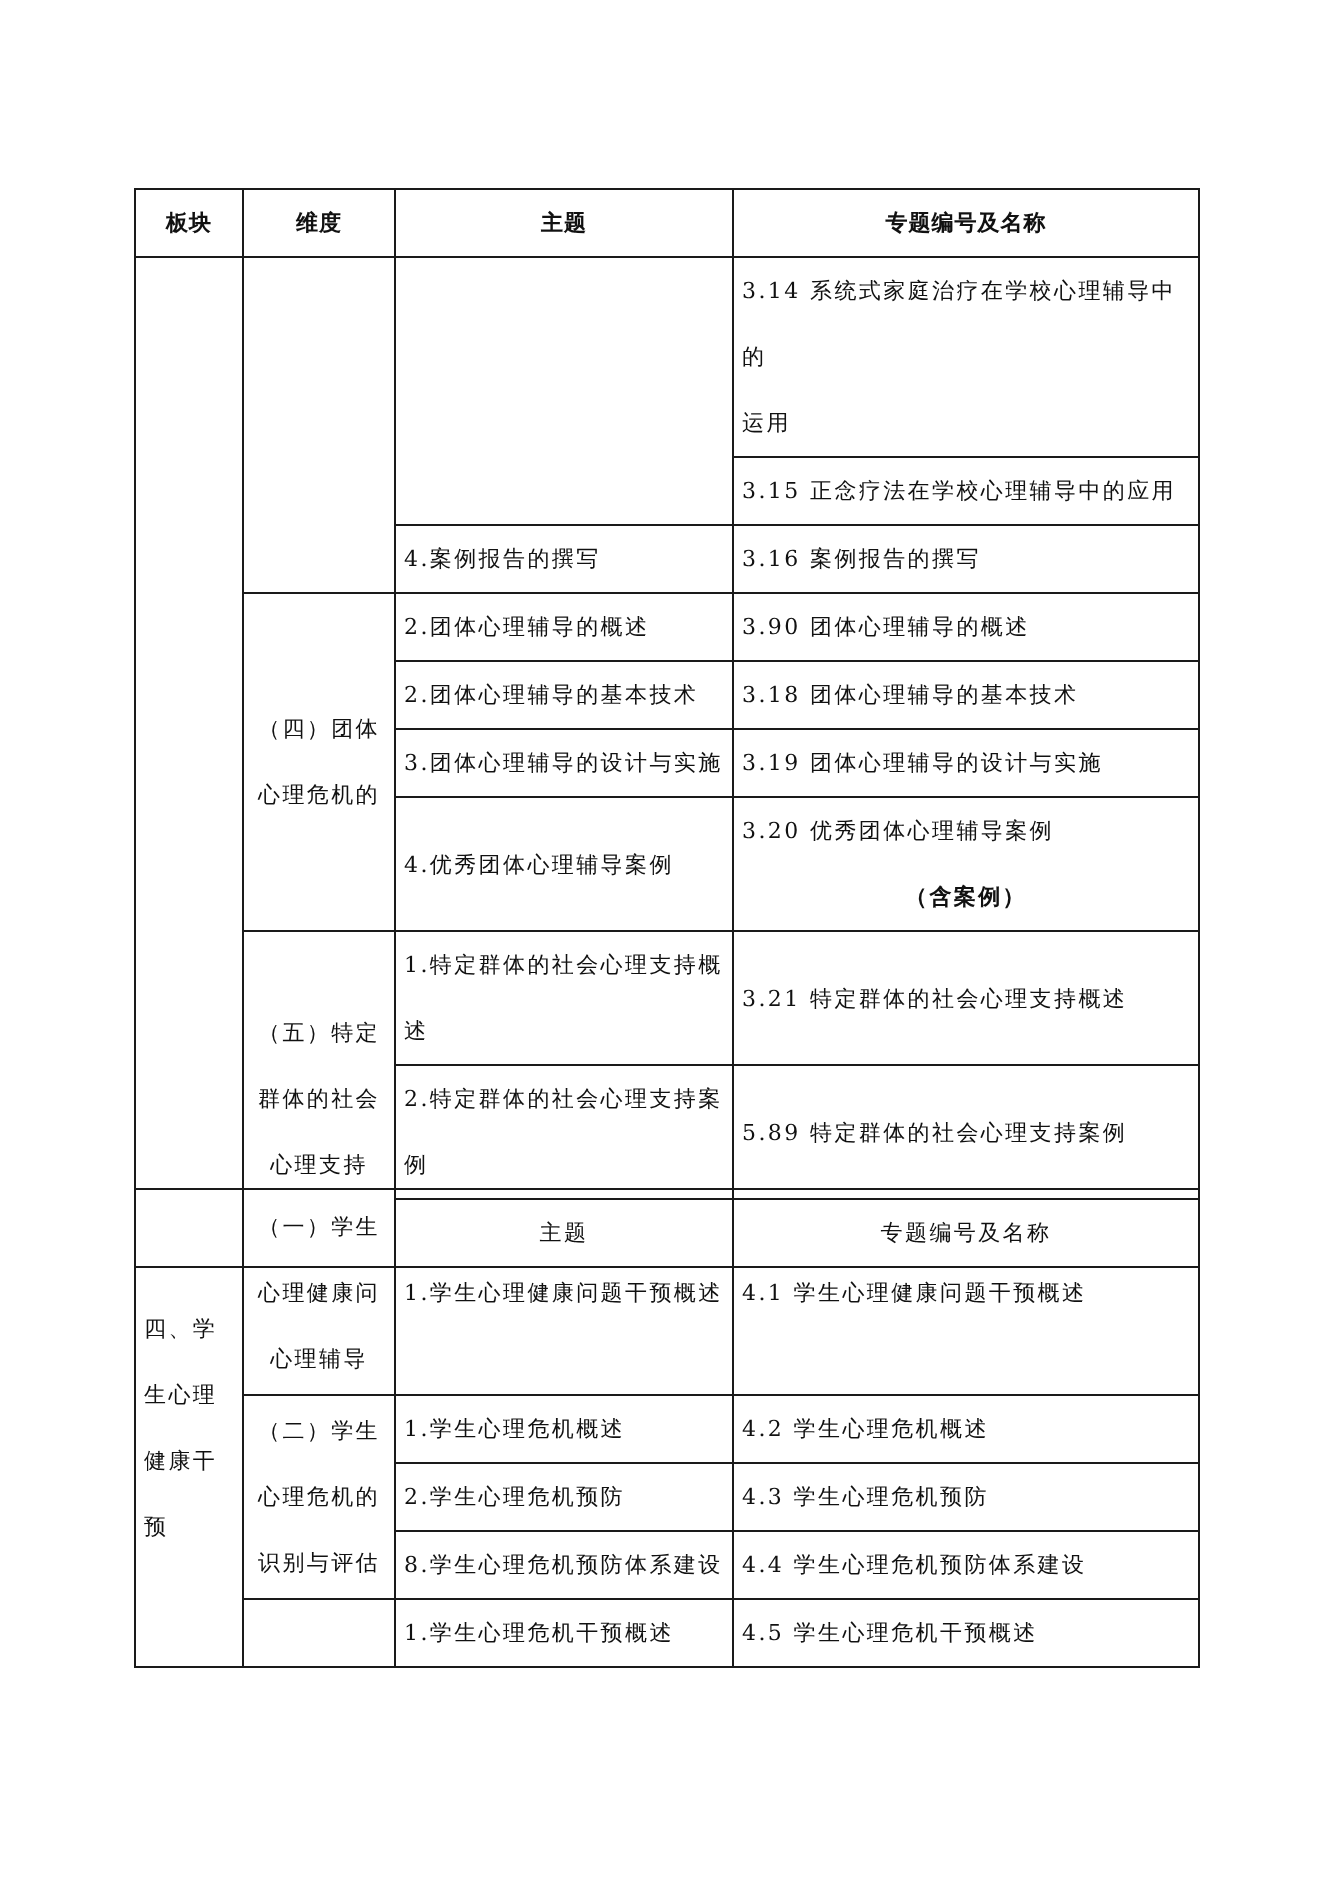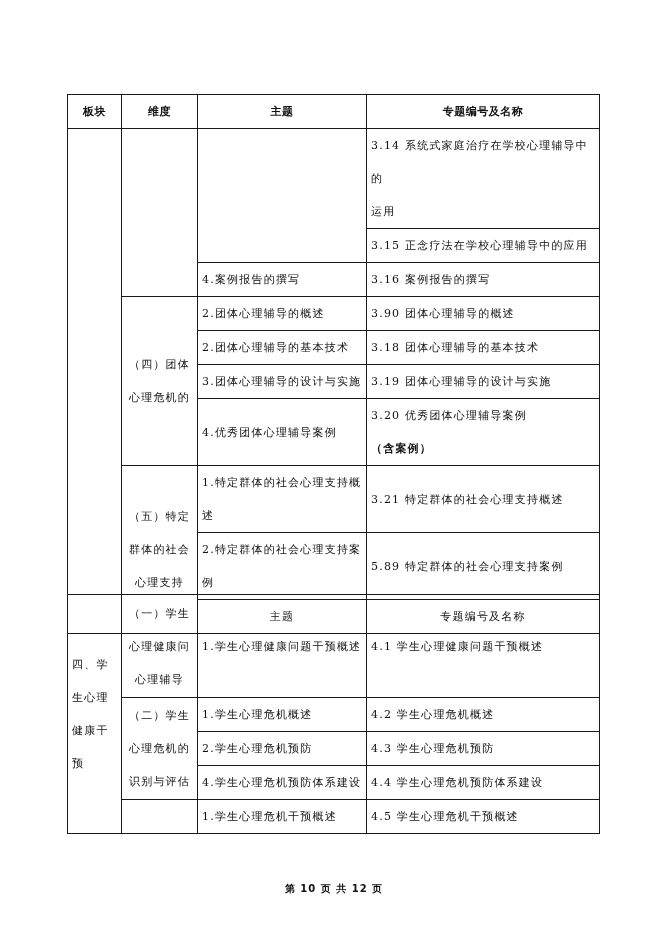--- a/index.html
+++ b/index.html
@@ -16,21 +16,21 @@
     font-weight: normal; line-height: 33px;
   }
   table.syllabus th { font-weight: bold; text-align: center; letter-spacing: 0.5px; font-size: 11px; }
   .c-block { width: 54px; }
   .c-dim { width: 76px; }
   .c-topic { width: 169px; }
   .c-special { width: 233px; }
   td.dim { text-align: center; padding: 0 2px; }
   td.block { padding: 0 2px; }
   .subhead { text-align: center; }
-  .bold { font-weight: bold; }
+  .bold { font-weight: bold; text-align: center; }
   .footer {
     position: absolute; left: 0; width: 668px; top: 882px; text-align: center;
     font-family: "DejaVu Sans", "Liberation Sans", sans-serif; font-size: 10px; font-weight: bold; letter-spacing: 1px;
   }
   .lines span { display: block; }
 </style>
 </head>
 <body>
 
 <div class="page">
@@ -146,25 +146,24 @@
         <span>识别与评估</span>
       </td>
       <td>1.学生心理危机概述</td>
       <td>4.2 学生心理危机概述</td>
     </tr>
     <tr style="height:33px">
       <td>2.学生心理危机预防</td>
       <td>4.3 学生心理危机预防</td>
     </tr>
     <tr style="height:34px">
-      <td>4.学生心理危机预防体系建设</td>
+      <td>8.学生心理危机预防体系建设</td>
       <td>4.4 学生心理危机预防体系建设</td>
     </tr>
     <tr style="height:29px">
       <td></td>
       <td>1.学生心理危机干预概述</td>
       <td>4.5 学生心理危机干预概述</td>
     </tr>
   </tbody>
     </table>
 
-  <div class="footer">第 10 页 共 12 页</div>
 </div>
 
 </body></html>

